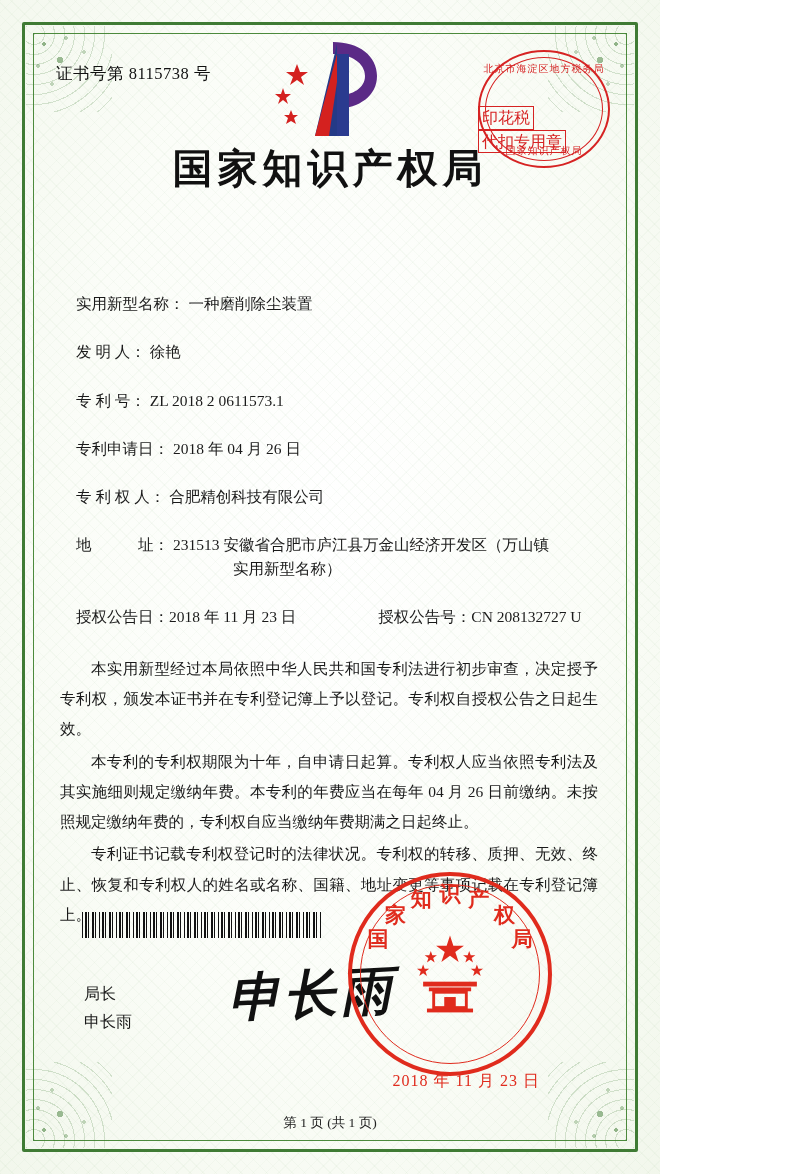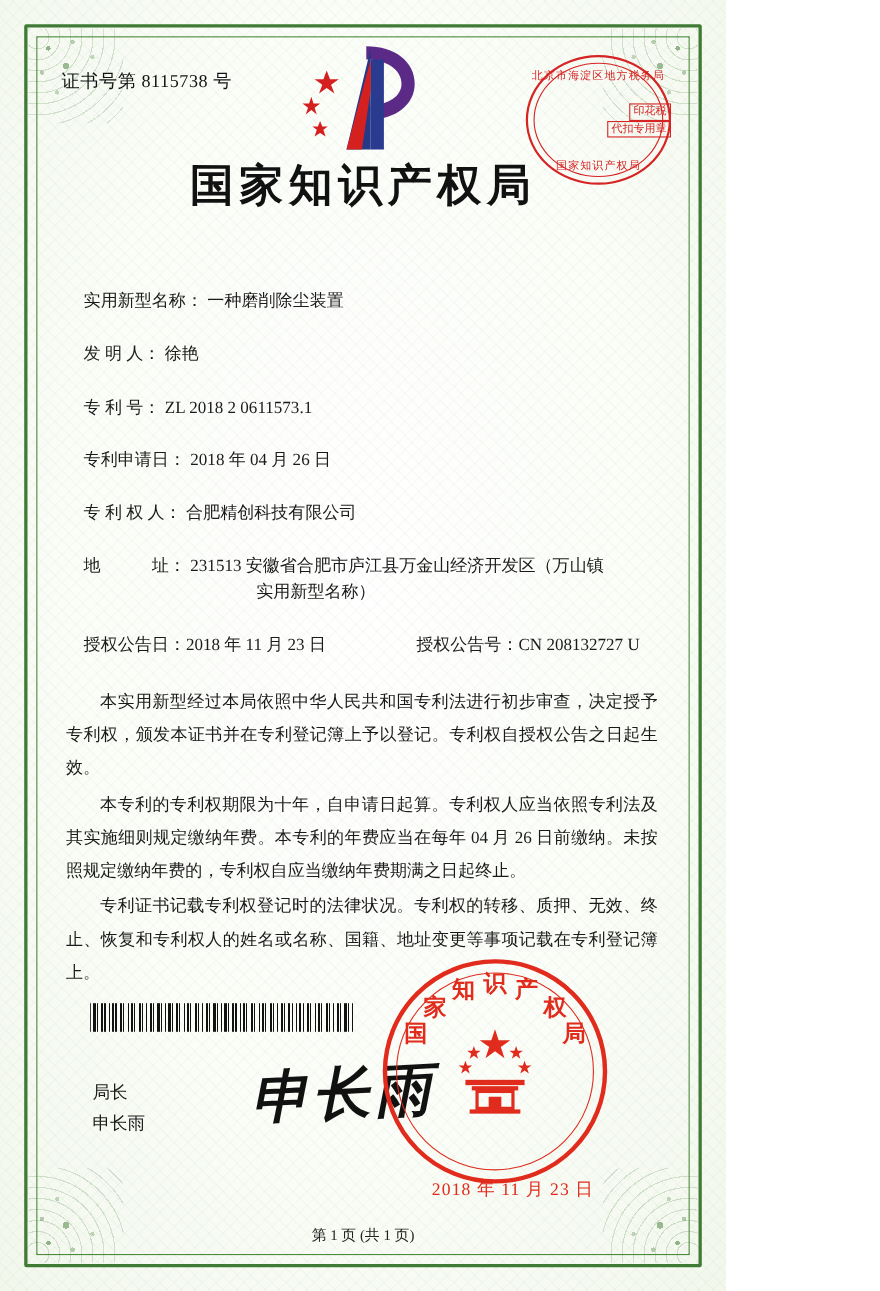--- a/index.html
+++ b/index.html
@@ -92,21 +92,21 @@
     text-align: center;
     font-size: 40px;
     font-weight: bold;
     letter-spacing: 5px;
     margin-top: 56px;
     color: #111;
     font-family: "DejaVu Serif", "Liberation Serif", serif;
   }
 
   .fields {
-    margin-top: 66px;
+    margin-top: 96px;
     font-size: 15.5px;
     line-height: 1.5;
   }
   .field {
     display: flex;
     align-items: flex-start;
     margin-bottom: 25px;
     padding-left: 20px;
   }
   .field .lab {
@@ -204,23 +204,23 @@
     left: 0; right: 0;
     top: 12px;
     text-align: center;
     font-size: 10px;
     letter-spacing: 1px;
     color: #d62323;
   }
   .seal-top .mid {
     position: absolute;
     left: 0; right: 0;
-    top: 44px;
-    text-align: right;
-    font-size: 10px;
+    top: 56px;
+    text-align: left;
+    font-size: 16px;
     line-height: 1.35;
     color: #d62323;
   }
   .seal-top .mid .boxed {
     display: inline-block;
     border: 1px solid #d62323;
     padding: 0 3px;
   }
   .seal-top .bottom-arc {
     position: absolute;

